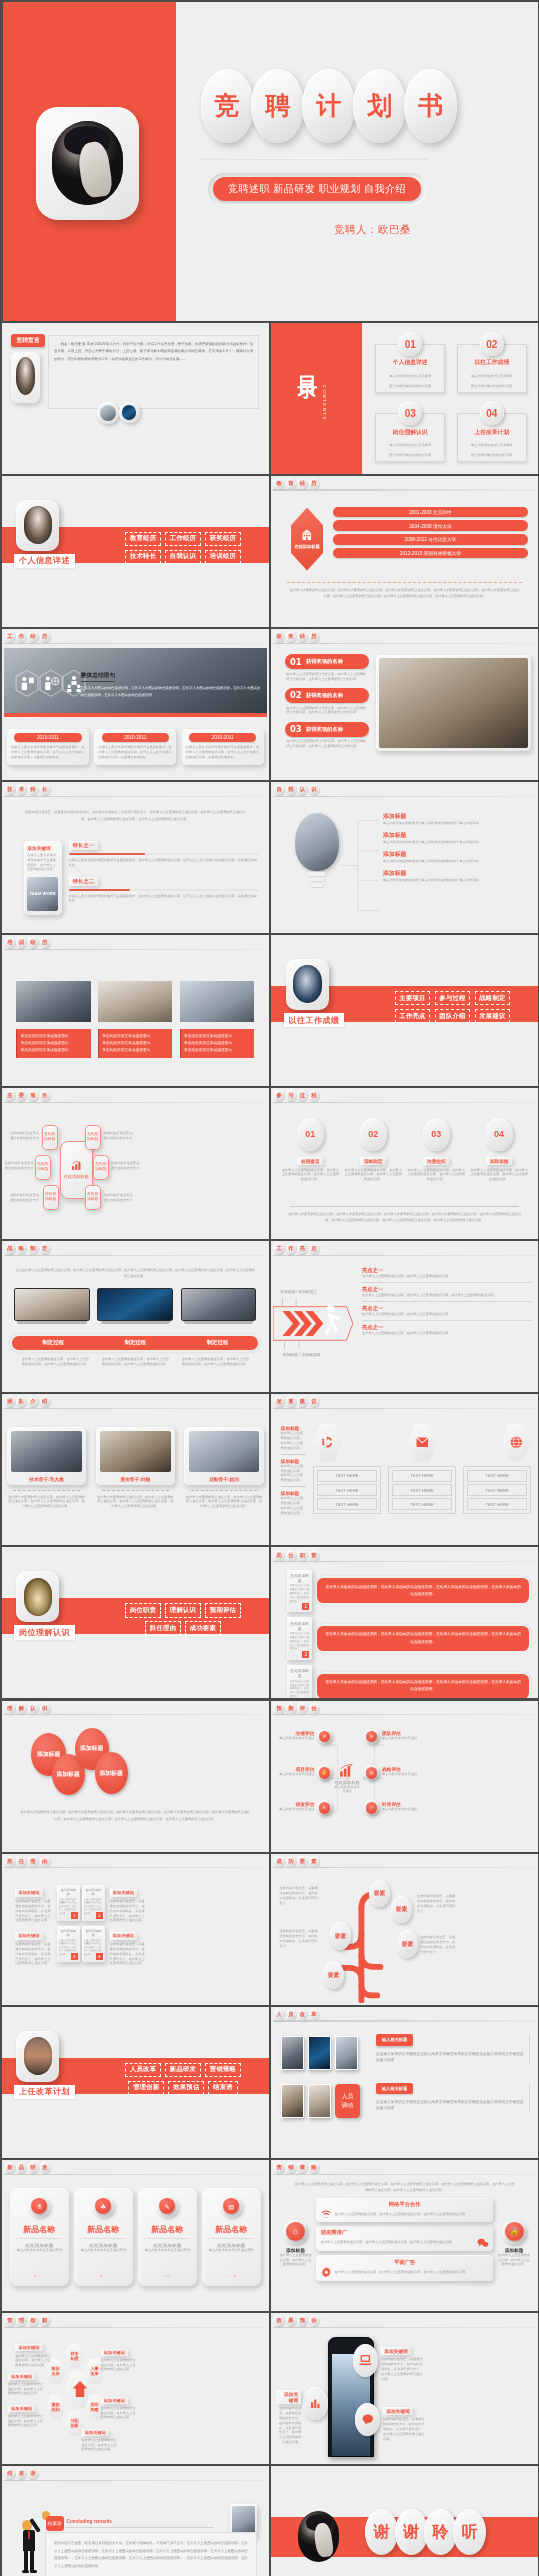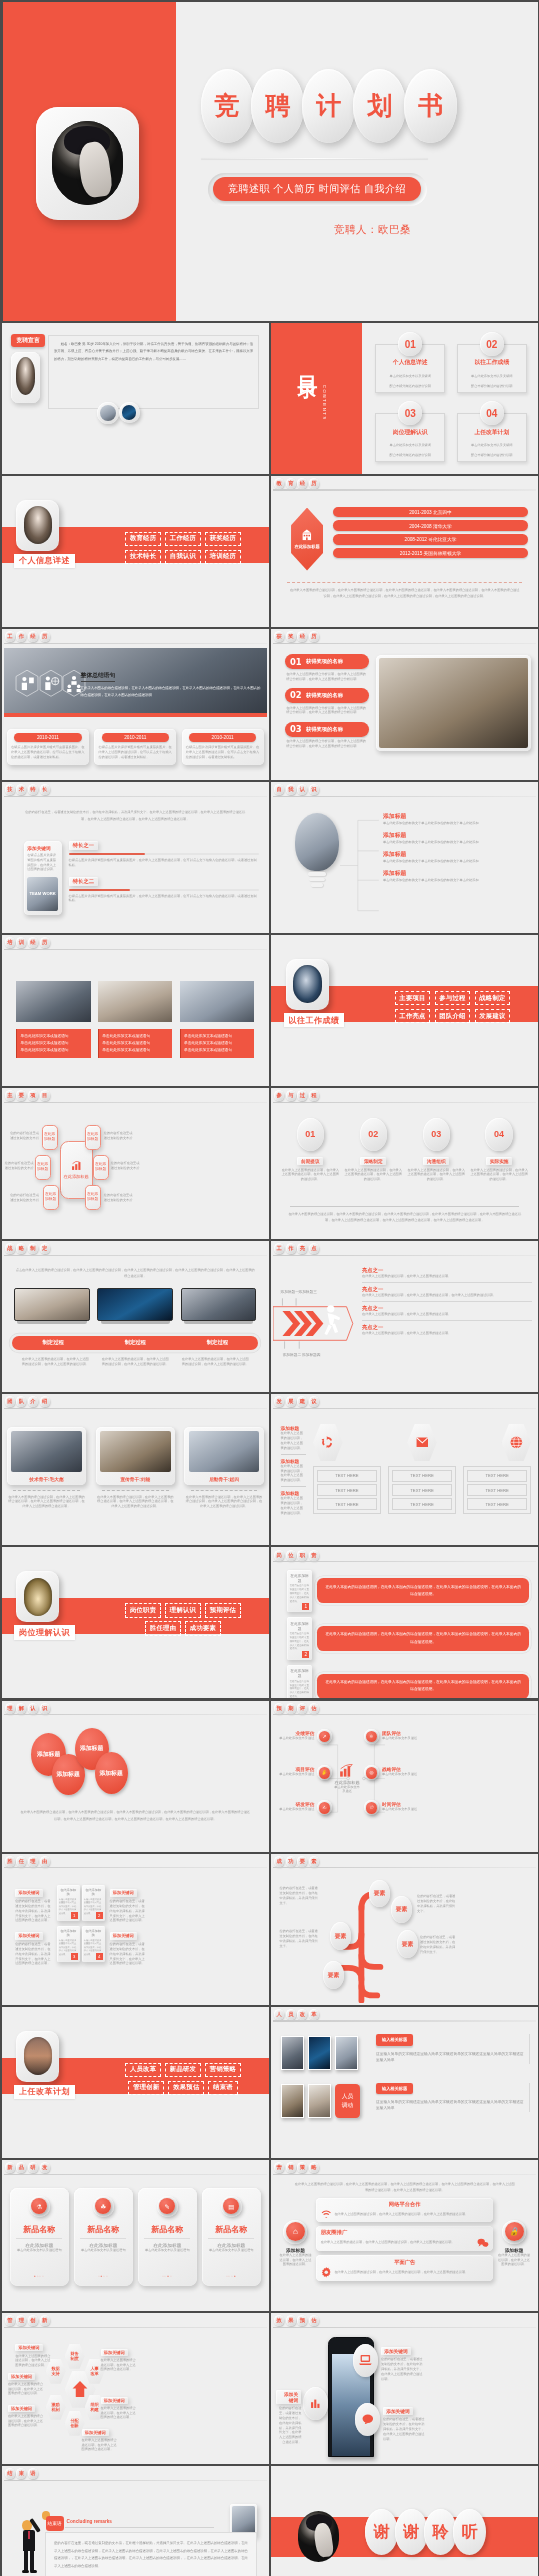--- a/index.html
+++ b/index.html
@@ -167,21 +167,21 @@
           </div>
         <div class="oval">
             <span>划</span>
           </div>
         <div class="oval">
             <span>书</span>
           </div>
       </div>
       <div class="title-rule"></div>
       <div class="sub-pill-outer">
-        <div class="sub-pill">竞聘述职 个人简历 时间评估 自我介绍</div>
+        <div class="sub-pill">竞聘述职 新品研发 职业规划 自我介绍</div>
       </div>
       <div class="presenter">竞聘人：欧巴桑</div>
     </div>
   </div>
 
   <div class="grid">
 
     <div class="slide">
       <div style="position:absolute;left:9.5px;top:11.6px;width:34px;height:12.7px;background:#f05541;border-radius:3.2px;color:#fff;font-size:5.8px;font-weight:bold;display:flex;align-items:center;justify-content:center;box-shadow:0 1.6px 2.6px rgba(0,0,0,.2)">竞聘宣言</div>
       <div class="card" style="position:absolute;left:9.5px;top:29.5px;width:28.5px;height:51px;border-radius:7.4px">

